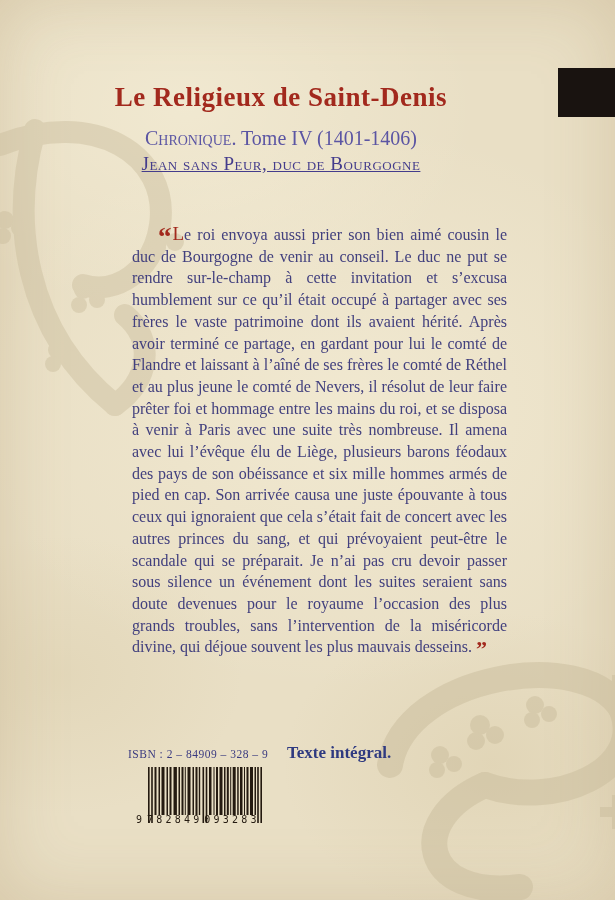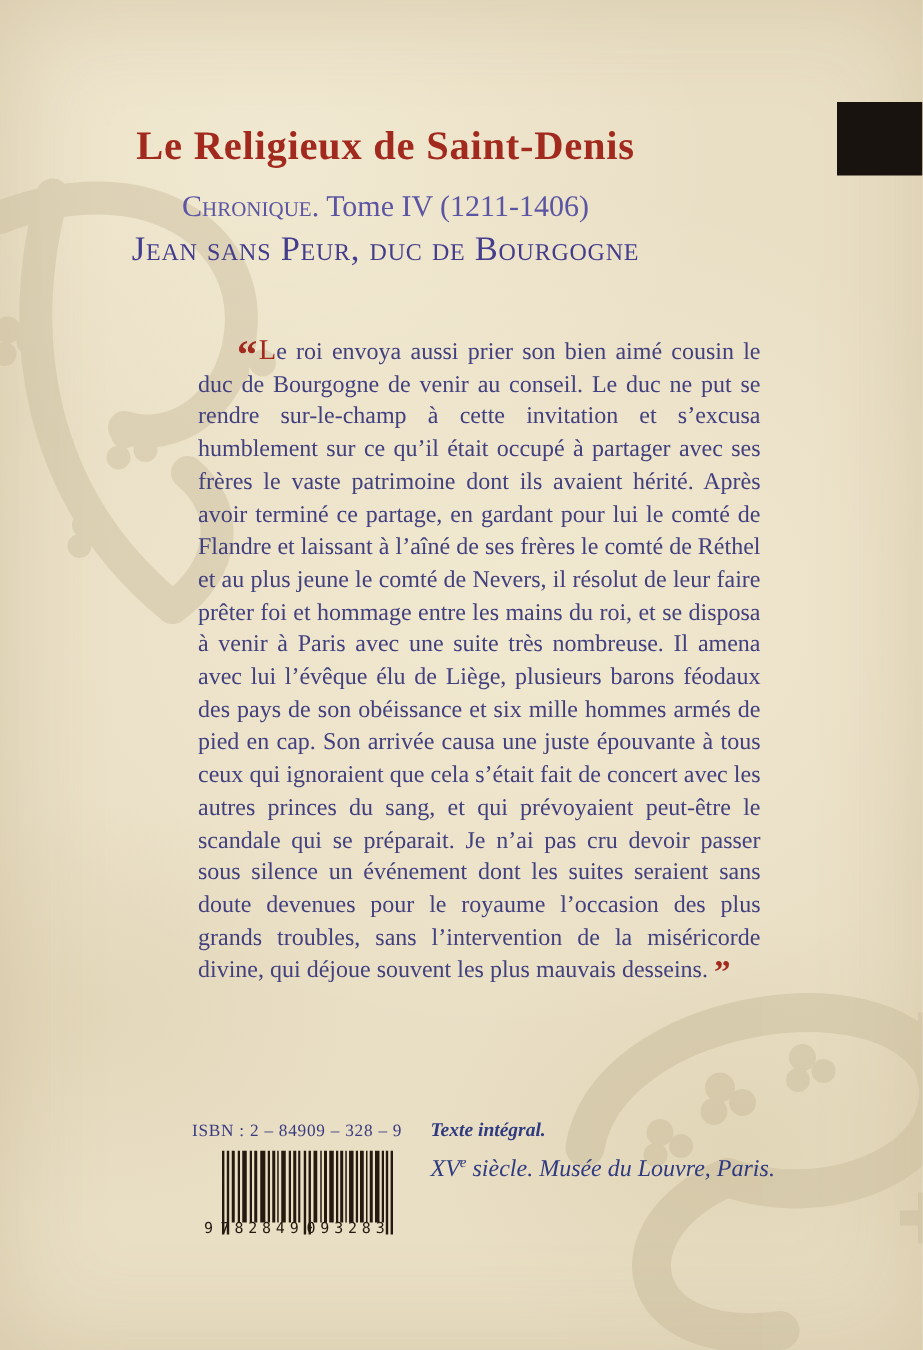--- a/index.html
+++ b/index.html
@@ -16,31 +16,31 @@
       radial-gradient(ellipse 300px 220px at 80% 85%, rgba(190,170,120,.18), rgba(190,170,120,0) 70%),
       radial-gradient(ellipse 260px 200px at 10% 75%, rgba(190,170,120,.15), rgba(190,170,120,0) 70%),
       #e9dfc5;
     box-shadow: inset 0 0 70px rgba(150,120,70,.22);
   }
   .watermark{position:absolute;pointer-events:none;}
   .corner-mark{
     position:absolute;left:558px;top:68px;width:57px;height:49px;
     background:#191310;
   }
-  .header{position:absolute;top:82px;left:0;width:514px;text-align:center;}
+  .header{position:absolute;top:82px;left:0;width:514px;text-align:center;padding-left:24px;}
   .title{
     font-size:27px;font-weight:bold;color:#a2291d;letter-spacing:.5px;margin:0;
   }
   .subtitle{
     margin:14px 0 0 0;font-size:20px;color:#5b55a3;font-weight:normal;
   }
   .subtitle .sc{font-variant:small-caps;text-align:center;}
   .subject{
-    margin:3px 0 0 0;font-size:23px;color:#443c8c;font-weight:normal;
-    font-variant:small-caps;letter-spacing:.5px;
+    margin:3px 0 0 0;font-size:19px;color:#443c8c;font-weight:normal;
+    font-variant:small-caps;letter-spacing:.5px;text-decoration:underline;
   }
   .quote{
     position:absolute;left:132px;top:207px;width:375px;
     font-size:16px;line-height:21.7px;color:#42407e;
     text-align:justify;text-indent:26px;
   }
   .quote .qmark-open{
     color:#a2291d;font-size:27px;font-weight:bold;line-height:0;
     position:relative;top:6px;margin-right:1px;
   }
@@ -60,21 +60,21 @@
     font-family:"DejaVu Sans Mono", monospace;
     font-size:10px;color:#241a10;display:flex;align-items:flex-end;
   }
   .barcode-digits .lead{margin-right:5px;}
   .barcode-digits .grp{letter-spacing:3.2px;}
   .barcode-digits .grp1{margin-right:2px;}
   .credits{
     position:absolute;left:287px;top:742px;width:275px;
     font-size:16px;line-height:22.5px;color:#2f3a80;
   }
-  .credits .bold-line{font-weight:bold;font-size:13px;font-style:italic;}
+  .credits .bold-line{font-weight:bold;font-size:17px;}
   .credits .it{font-style:italic;}
   .credits sup{font-size:10px;font-style:italic;}
   .credits .copy{font-size:11px;position:relative;top:-4px;margin:0 3px;}
 </style>
 </head>
 <body>
 
 <div class="cover">
 
   <svg class="watermark" style="left:-35px;top:100px;opacity:.45;" width="250" height="340" viewBox="0 0 250 340">
@@ -118,21 +118,21 @@
       <circle cx="80" cy="120" r="9"></circle>
         <circle cx="94" cy="129" r="8"></circle>
         <circle cx="77" cy="135" r="8"></circle>
     </g>
   </svg>
 
   <div class="corner-mark"></div>
 
   <div class="header">
     <h1 class="title">Le Religieux de Saint-Denis</h1>
-    <h2 class="subtitle"><span class="sc">Chronique.</span><span> Tome IV (1211-1406)</span></h2>
+    <h2 class="subtitle"><span class="sc">Chronique.</span><span> Tome IV (1401-1406)</span></h2>
     <h2 class="subject">Jean sans Peur, duc de Bourgogne</h2>
   </div>
 
   <p class="quote"><span class="qmark-open">“</span><span class="qinitial">L</span><span>e roi envoya aussi prier son bien aimé cousin le duc de Bourgogne de venir au conseil. Le duc ne put se rendre sur-le-champ à cette invitation et s’excusa humblement sur ce qu’il était occupé à partager avec ses frères le vaste patrimoine dont ils avaient hérité. Après avoir terminé ce partage, en gardant pour lui le comté de Flandre et laissant à l’aîné de ses frères le comté de Réthel et au plus jeune le comté de Nevers, il résolut de leur faire prêter foi et hommage entre les mains du roi, et se disposa à venir à Paris avec une suite très nombreuse. Il amena avec lui l’évêque élu de Liège, plusieurs barons féodaux des pays de son obéissance et six mille hommes armés de pied en cap. Son arrivée causa une juste épouvante à tous ceux qui ignoraient que cela s’était fait de concert avec les autres princes du sang, et qui prévoyaient peut-être le scandale qui se préparait. Je n’ai pas cru devoir passer sous silence un événement dont les suites seraient sans doute devenues pour le royaume l’occasion des plus grands troubles, sans l’intervention de la miséricorde divine, qui déjoue souvent les plus mauvais desseins.</span><span class="qmark-close">”</span></p>
 
   <div class="isbn-label">ISBN : 2 – 84909 – 328 – 9</div>
 
   <div class="barcode">
     <svg width="114" height="58" viewBox="0 0 114 58">
       <g fill="#241a10">
@@ -178,16 +178,15 @@
     </svg>
     <div class="barcode-digits">
       <span class="lead">9</span>
       <span class="grp grp1">782849</span>
       <span class="grp">093283</span>
     </div>
   </div>
 
   <div class="credits">
     <div class="bold-line">Texte intégral.</div>
-    <div class="it"><span>XV</span><sup>e</sup><span> siècle. </span><span>Musée du Louvre, Paris.</span></div>
   </div>
 
 </div>
 
 </body></html>

